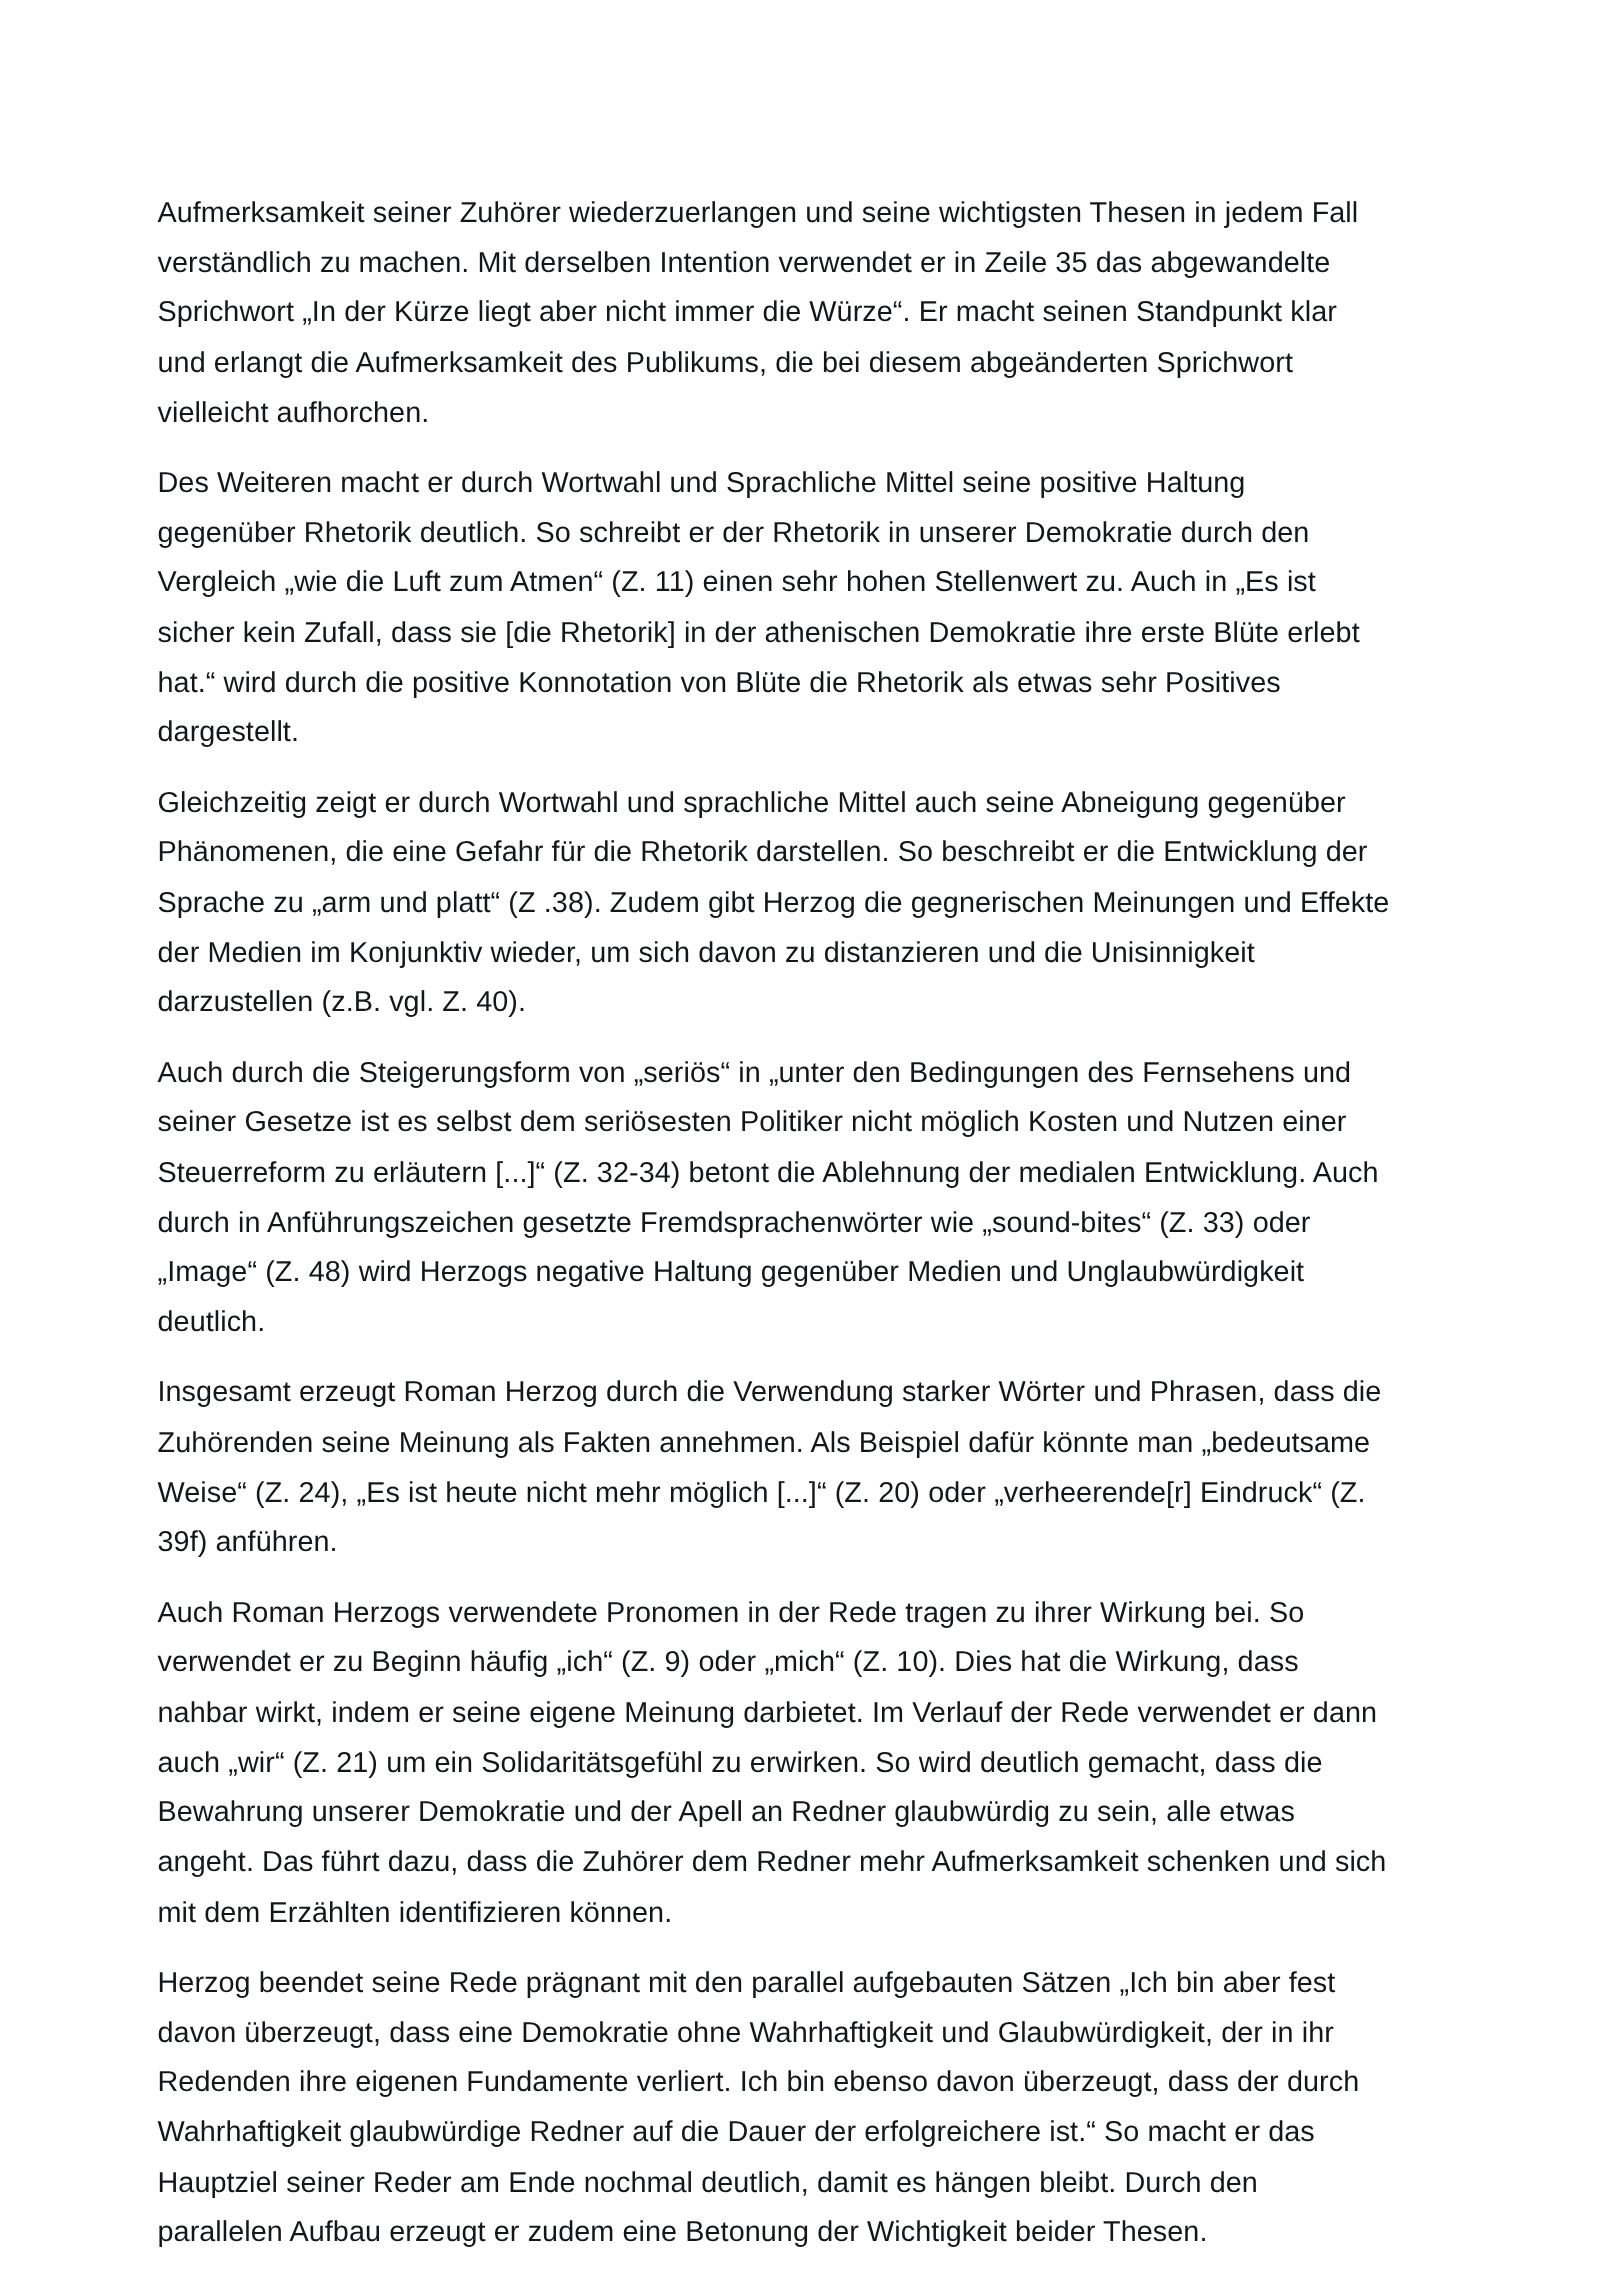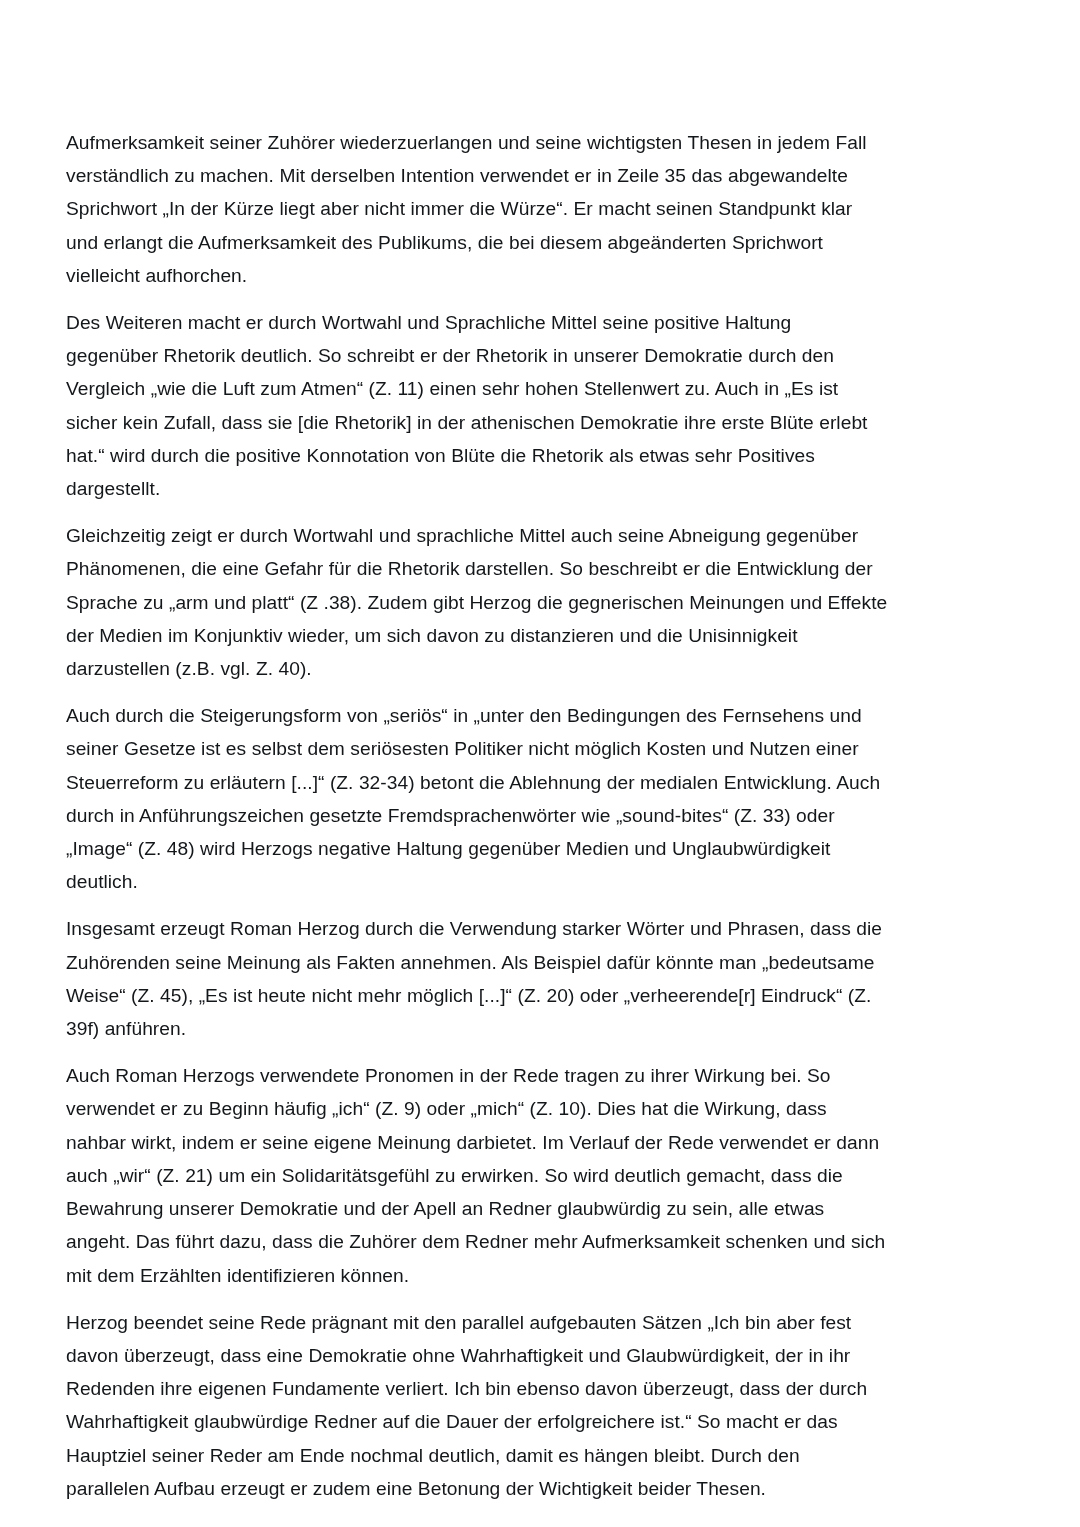--- a/index.html
+++ b/index.html
@@ -13,21 +13,21 @@
     background: #ffffff;
     font-family: "Liberation Sans", "DejaVu Sans", sans-serif;
     -webkit-font-smoothing: antialiased;
   }
   .page {
     position: relative;
     box-sizing: border-box;
     width: 1080px;
     height: 1527px;
     background: #ffffff;
-    padding: 126px 130px 0 66px;
+    padding: 126px 130px 0 105px;
   }
   .doc-body {
     width: 822px;
   }
   .para {
     margin: 0 0 14px 0;
     font-size: 19.2px;
     line-height: 33.2px;
     color: #14171a;
     text-align: left;
@@ -44,18 +44,18 @@
 </style>
 </head>
 <body>
 
 <div class="page">
   <div class="doc-body">
     <p class="para">Aufmerksamkeit seiner Zuhörer wiederzuerlangen und seine wichtigsten Thesen in jedem Fall verständlich zu machen. Mit derselben Intention verwendet er in Zeile 35 das abgewandelte Sprichwort „In der Kürze liegt aber nicht immer die Würze“. Er macht seinen Standpunkt klar und erlangt die Aufmerksamkeit des Publikums, die bei diesem abgeänderten Sprichwort vielleicht aufhorchen.</p>
     <p class="para">Des Weiteren macht er durch Wortwahl und Sprachliche Mittel seine positive Haltung gegenüber Rhetorik deutlich. So schreibt er der Rhetorik in unserer Demokratie durch den Vergleich „wie die Luft zum Atmen“ (Z. 11) einen sehr hohen Stellenwert zu. Auch in „Es ist sicher kein Zufall, dass sie [die Rhetorik] in der athenischen Demokratie ihre erste Blüte erlebt hat.“ wird durch die positive Konnotation von Blüte die Rhetorik als etwas sehr Positives dargestellt.</p>
     <p class="para">Gleichzeitig zeigt er durch Wortwahl und sprachliche Mittel auch seine Abneigung gegenüber Phänomenen, die eine Gefahr für die Rhetorik darstellen. So beschreibt er die Entwicklung der Sprache zu „arm und platt“ (Z .38). Zudem gibt Herzog die gegnerischen Meinungen und Effekte der Medien im Konjunktiv wieder, um sich davon zu distanzieren und die Unisinnigkeit darzustellen (z.B. vgl. Z. 40).</p>
     <p class="para">Auch durch die Steigerungsform von „seriös“ in „unter den Bedingungen des Fernsehens und seiner Gesetze ist es selbst dem seriösesten Politiker nicht möglich Kosten und Nutzen einer Steuerreform zu erläutern [...]“ (Z. 32-34) betont die Ablehnung der medialen Entwicklung. Auch durch in Anführungszeichen gesetzte Fremdsprachenwörter wie „sound-bites“ (Z. 33) oder „Image“ (Z. 48) wird Herzogs negative Haltung gegenüber Medien und Unglaubwürdigkeit deutlich.</p>
-    <p class="para">Insgesamt erzeugt Roman Herzog durch die Verwendung starker Wörter und Phrasen, dass die Zuhörenden seine Meinung als Fakten annehmen. Als Beispiel dafür könnte man „bedeutsame Weise“ (Z. 45), „Es ist heute nicht mehr möglich [...]“ (Z. 20) oder „verheerende[r] Eindruck“ (Z. 39f) anführen.</p>
+    <p class="para">Insgesamt erzeugt Roman Herzog durch die Verwendung starker Wörter und Phrasen, dass die Zuhörenden seine Meinung als Fakten annehmen. Als Beispiel dafür könnte man „bedeutsame Weise“ (Z. 24), „Es ist heute nicht mehr möglich [...]“ (Z. 20) oder „verheerende[r] Eindruck“ (Z. 39f) anführen.</p>
     <p class="para">Auch Roman Herzogs verwendete Pronomen in der Rede tragen zu ihrer Wirkung bei. So verwendet er zu Beginn häufig „ich“ (Z. 9) oder „mich“ (Z. 10). Dies hat die Wirkung, dass nahbar wirkt, indem er seine eigene Meinung darbietet. Im Verlauf der Rede verwendet er dann auch „wir“ (Z. 21) um ein Solidaritätsgefühl zu erwirken. So wird deutlich gemacht, dass die Bewahrung unserer Demokratie und der Apell an Redner glaubwürdig zu sein, alle etwas angeht. Das führt dazu, dass die Zuhörer dem Redner mehr Aufmerksamkeit schenken und sich mit dem Erzählten identifizieren können.</p>
     <p class="para">Herzog beendet seine Rede prägnant mit den parallel aufgebauten Sätzen „Ich bin aber fest davon überzeugt, dass eine Demokratie ohne Wahrhaftigkeit und Glaubwürdigkeit, der in ihr Redenden ihre eigenen Fundamente verliert. Ich bin ebenso davon überzeugt, dass der durch Wahrhaftigkeit glaubwürdige Redner auf die Dauer der erfolgreichere ist.“ So macht er das Hauptziel seiner Reder am Ende nochmal deutlich, damit es hängen bleibt. Durch den parallelen Aufbau erzeugt er zudem eine Betonung der Wichtigkeit beider Thesen.</p>
     <p class="para">Abschließend kann man sagen, dass Roman Herzog seine Intention in der Rede gut umsetzen kann. Er bleibt beim Thema und die Rede weist meiner Meinung nach einen roten Faden auf, dem man gut folgen kann. Seine Aufklärung um die Bedeutsamkeit von Rhetorik in Demokratie und um die Gefahr von Medien ist auch heute noch wichtig.</p>
   </div>
 </div>
 
 </body></html>

